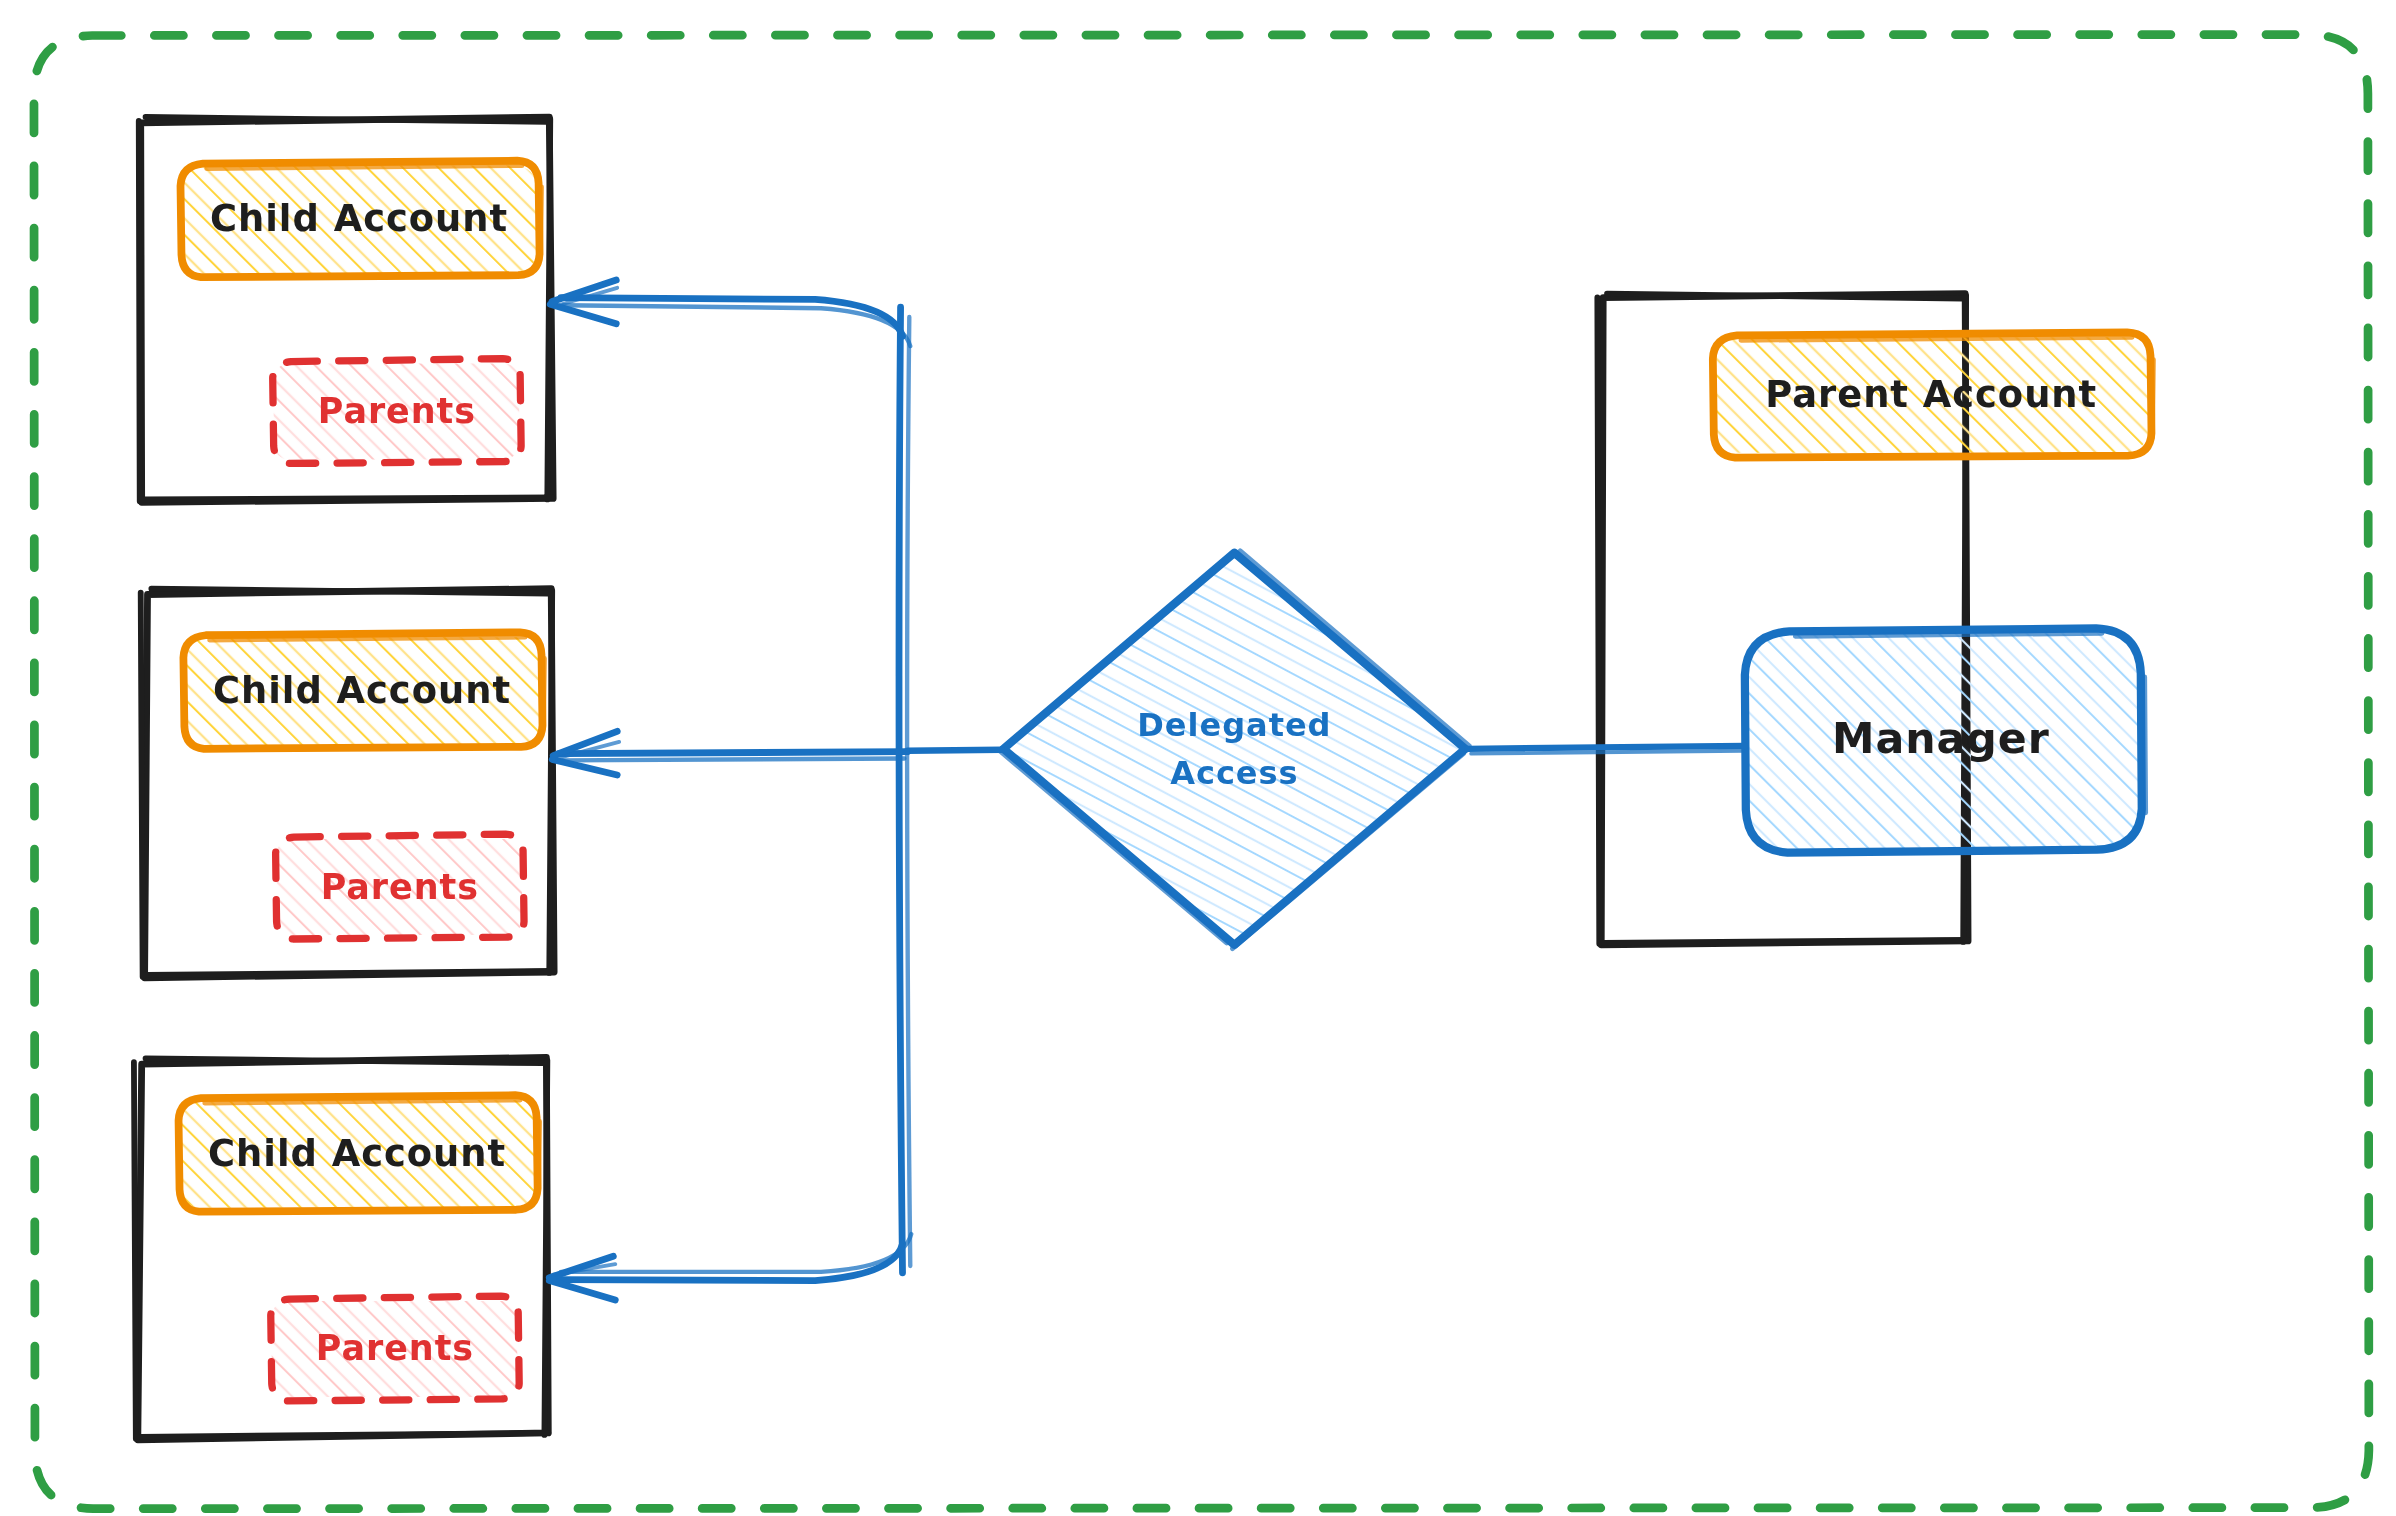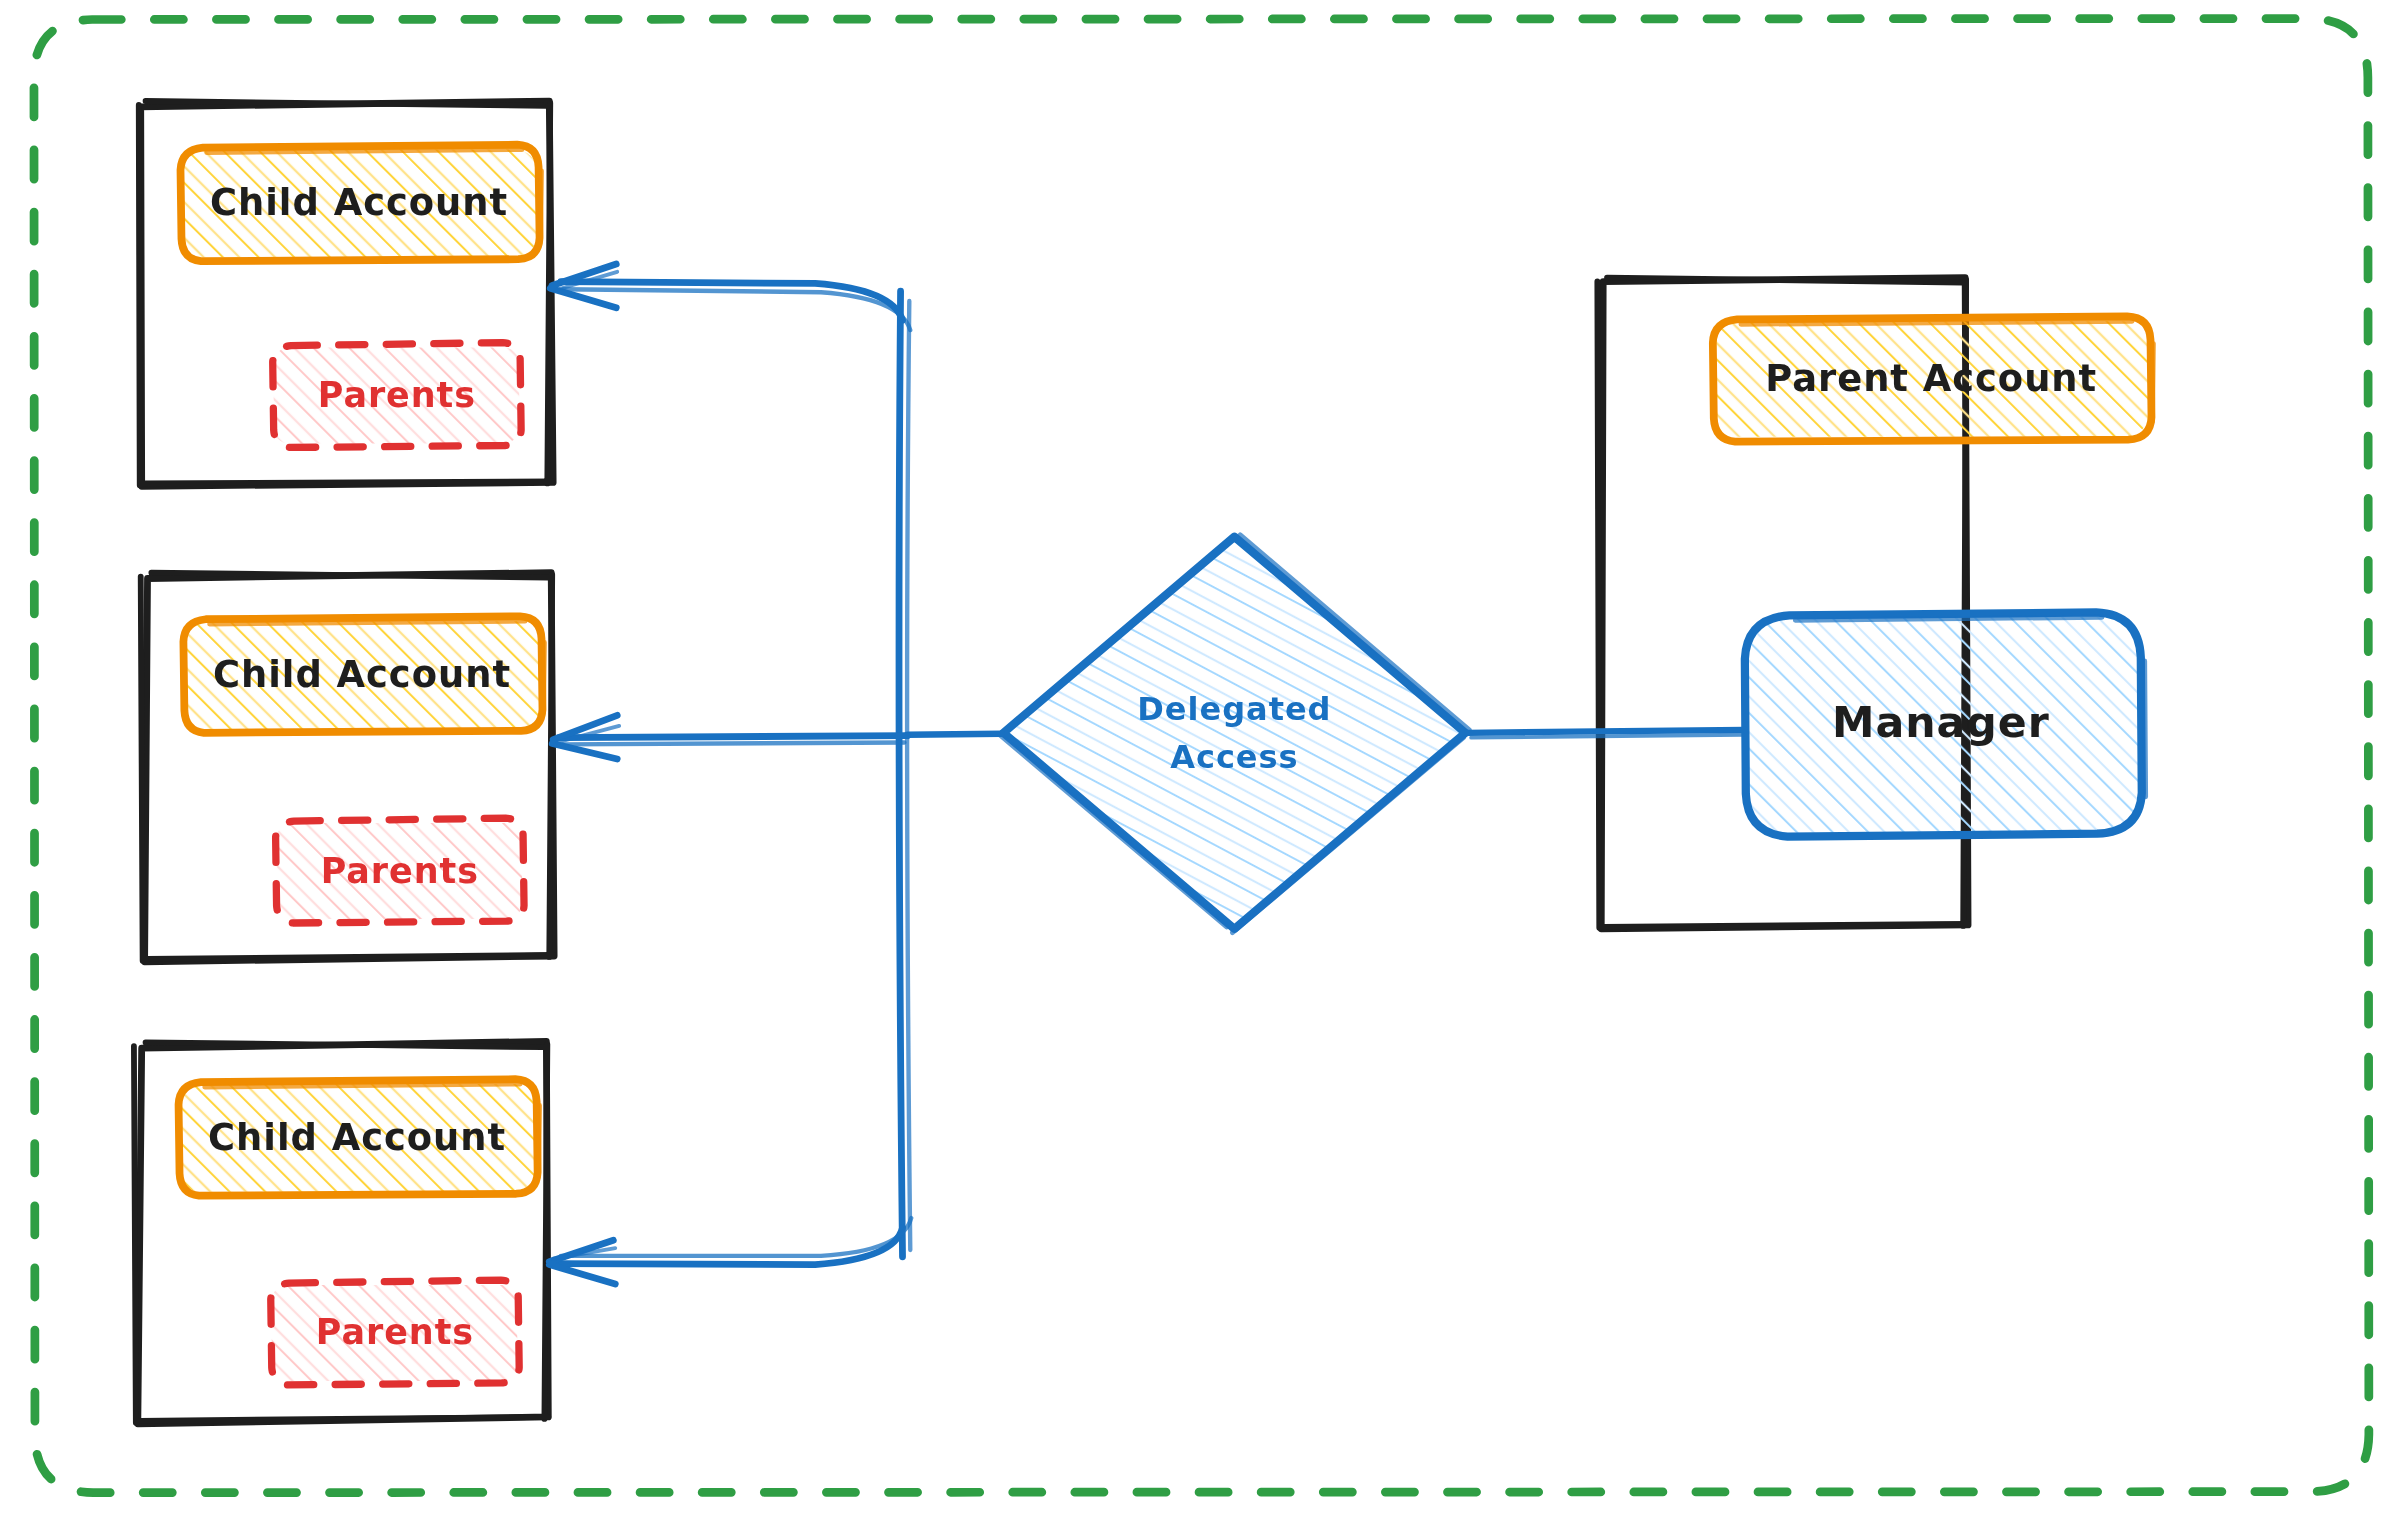--- a/index.html
+++ b/index.html
@@ -1,19 +1,19 @@
 <!DOCTYPE html>
 <html><head>
 <meta charset="utf-8">
 <title>Delegated Access Diagram</title>
 <style>
   html,body{margin:0;padding:0;background:#ffffff;}
   body{width:2397px;height:1517px;overflow:hidden;
        font-family:"DejaVu Sans","Liberation Sans",sans-serif;}
-  #canvas{position:relative;width:2397px;height:1066px;background:#ffffff;}
+  #canvas{position:relative;width:2397px;height:1066px;background:#ffffff;margin-top:16px;}
   svg#scene{position:absolute;left:0;top:0;width:2397px;height:1517px;display:block;}
   .lbl{font-family:"DejaVu Sans","Liberation Sans",sans-serif;
        text-anchor:middle;dominant-baseline:middle;}
   .lbl-dark{fill:#1e1e1e;font-size:38px;font-weight:700;letter-spacing:1px;}
   .lbl-mgr{fill:#1e1e1e;font-size:44px;font-weight:700;letter-spacing:1px;}
   .lbl-red{fill:#e03131;font-size:36px;font-weight:700;letter-spacing:1px;}
   .lbl-blue{fill:#1971c2;font-size:33px;font-weight:700;letter-spacing:1px;}
 </style>
 </head>
 <body>

